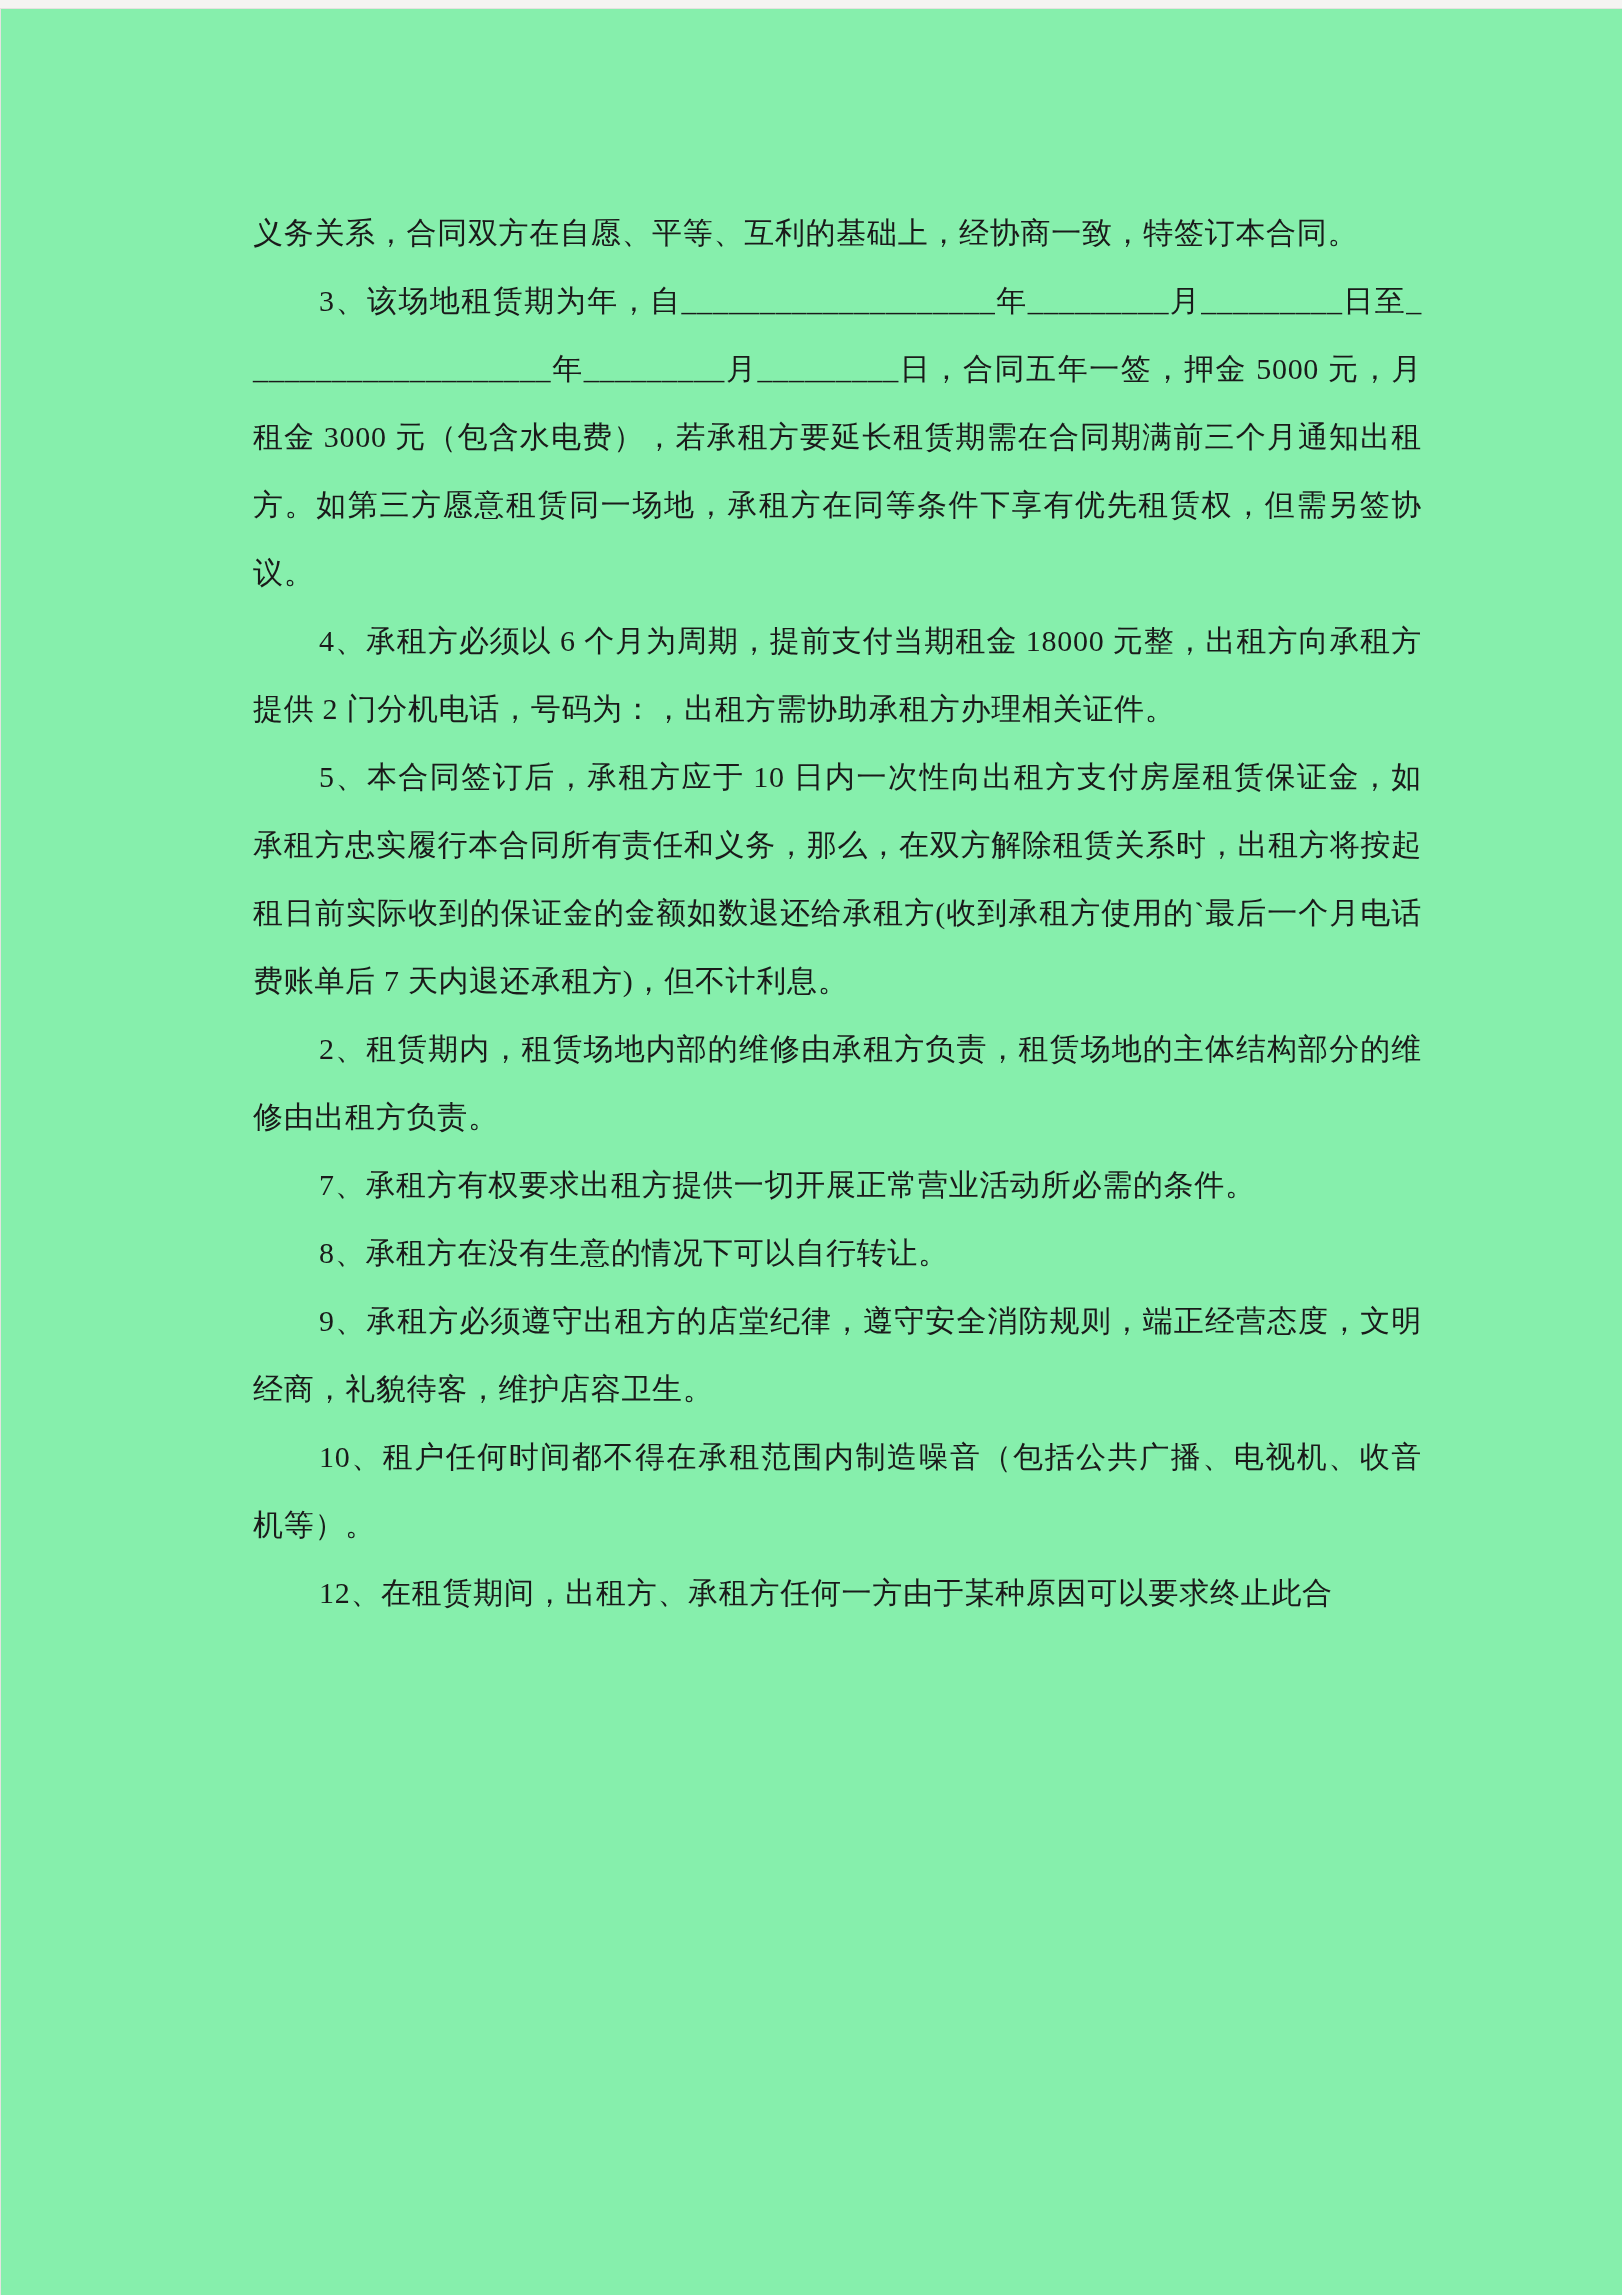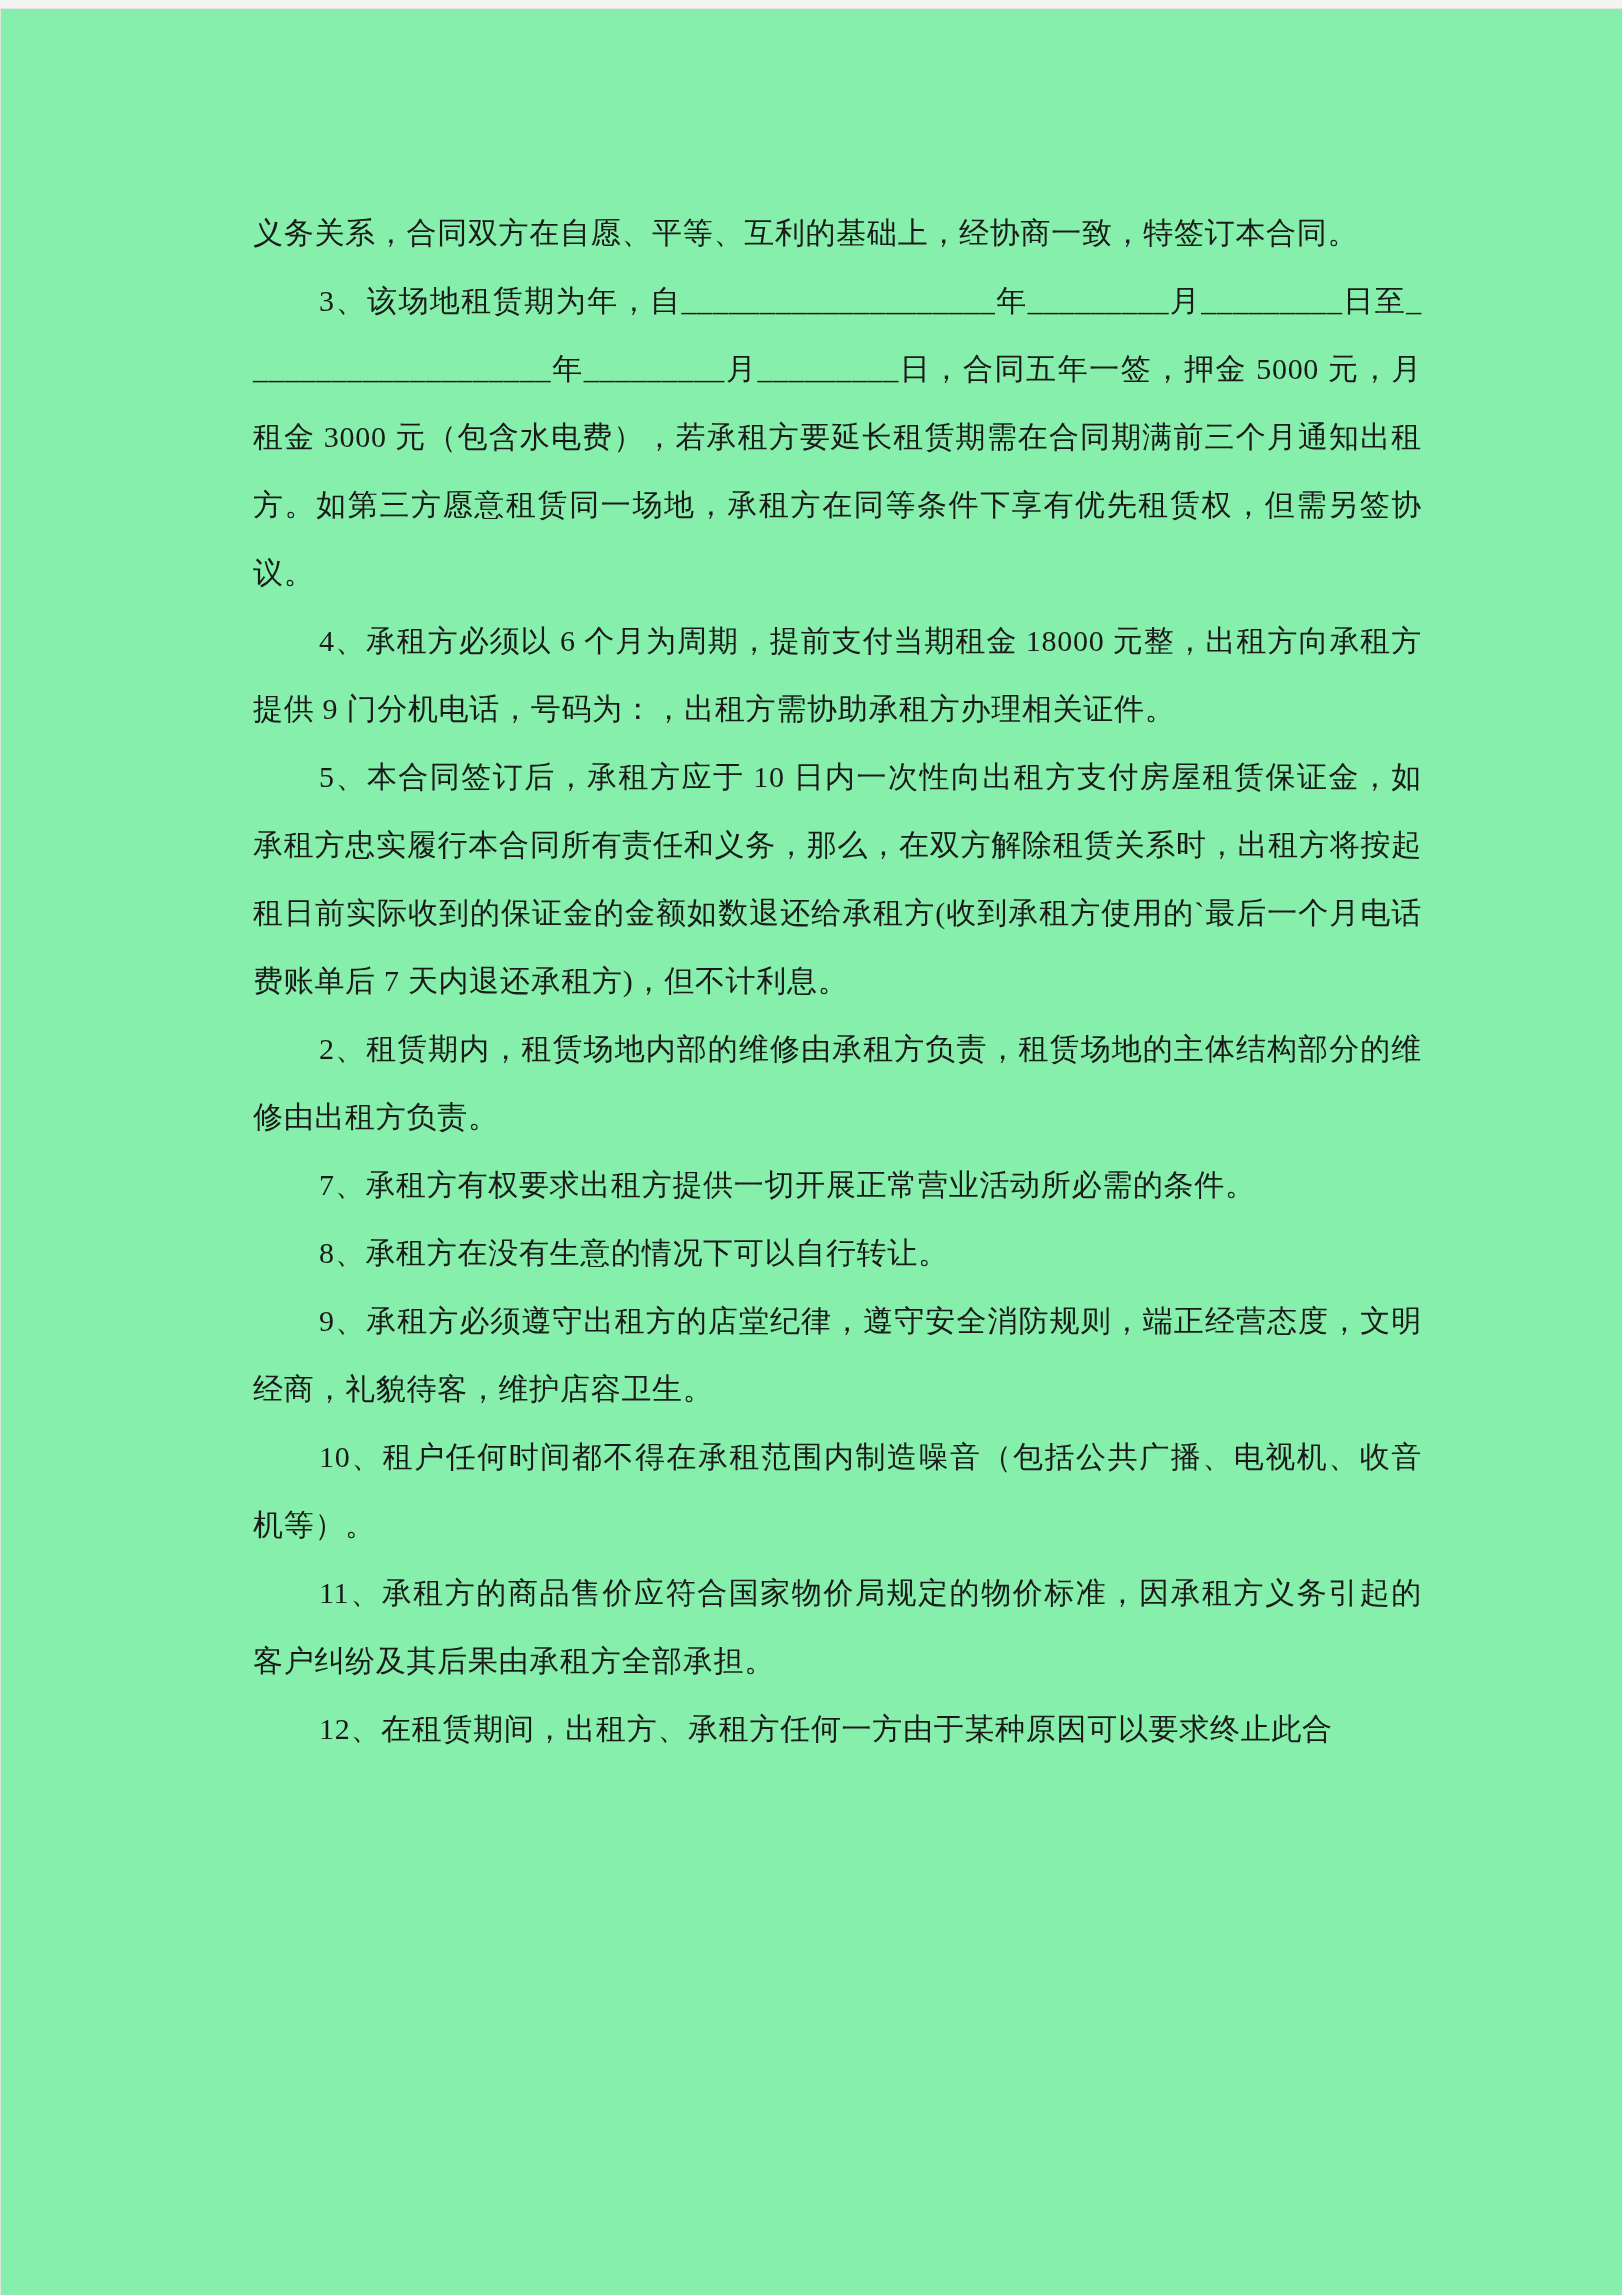--- a/index.html
+++ b/index.html
@@ -41,24 +41,23 @@
     text-indent: 0;
   }
 </style>
 </head>
 <body>
 
 <div class="page">
   <div class="content">
     <p class="para no-indent">义务关系，合同双方在自愿、平等、互利的基础上，经协商一致，特签订本合同。</p>
     <p class="para indent">3、该场地租赁期为年，自____________________年_________月_________日至____________________年_________月_________日，合同五年一签，押金 5000 元，月租金 3000 元（包含水电费），若承租方要延长租赁期需在合同期满前三个月通知出租方。如第三方愿意租赁同一场地，承租方在同等条件下享有优先租赁权，但需另签协议。</p>
-    <p class="para indent">4、承租方必须以 6 个月为周期，提前支付当期租金 18000 元整，出租方向承租方提供 9 门分机电话，号码为：，出租方需协助承租方办理相关证件。</p>
+    <p class="para indent">4、承租方必须以 6 个月为周期，提前支付当期租金 18000 元整，出租方向承租方提供 2 门分机电话，号码为：，出租方需协助承租方办理相关证件。</p>
     <p class="para indent">5、本合同签订后，承租方应于 10 日内一次性向出租方支付房屋租赁保证金，如承租方忠实履行本合同所有责任和义务，那么，在双方解除租赁关系时，出租方将按起租日前实际收到的保证金的金额如数退还给承租方(收到承租方使用的`最后一个月电话费账单后 7 天内退还承租方)，但不计利息。</p>
     <p class="para indent">2、租赁期内，租赁场地内部的维修由承租方负责，租赁场地的主体结构部分的维修由出租方负责。</p>
     <p class="para indent">7、承租方有权要求出租方提供一切开展正常营业活动所必需的条件。</p>
     <p class="para indent">8、承租方在没有生意的情况下可以自行转让。</p>
     <p class="para indent">9、承租方必须遵守出租方的店堂纪律，遵守安全消防规则，端正经营态度，文明经商，礼貌待客，维护店容卫生。</p>
     <p class="para indent">10、租户任何时间都不得在承租范围内制造噪音（包括公共广播、电视机、收音机等）。</p>
-    <p class="para indent">11、承租方的商品售价应符合国家物价局规定的物价标准，因承租方义务引起的客户纠纷及其后果由承租方全部承担。</p>
     <p class="para indent">12、在租赁期间，出租方、承租方任何一方由于某种原因可以要求终止此合</p>
   </div>
 </div>
 
 
 </body></html>

